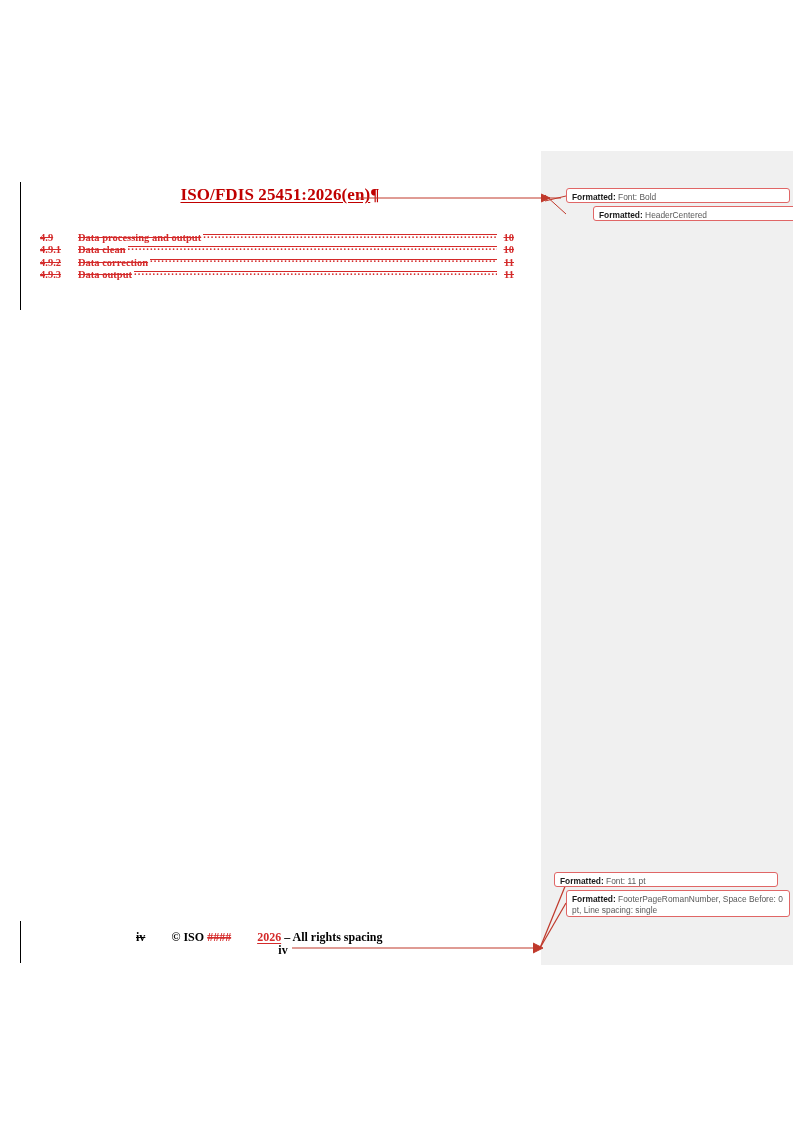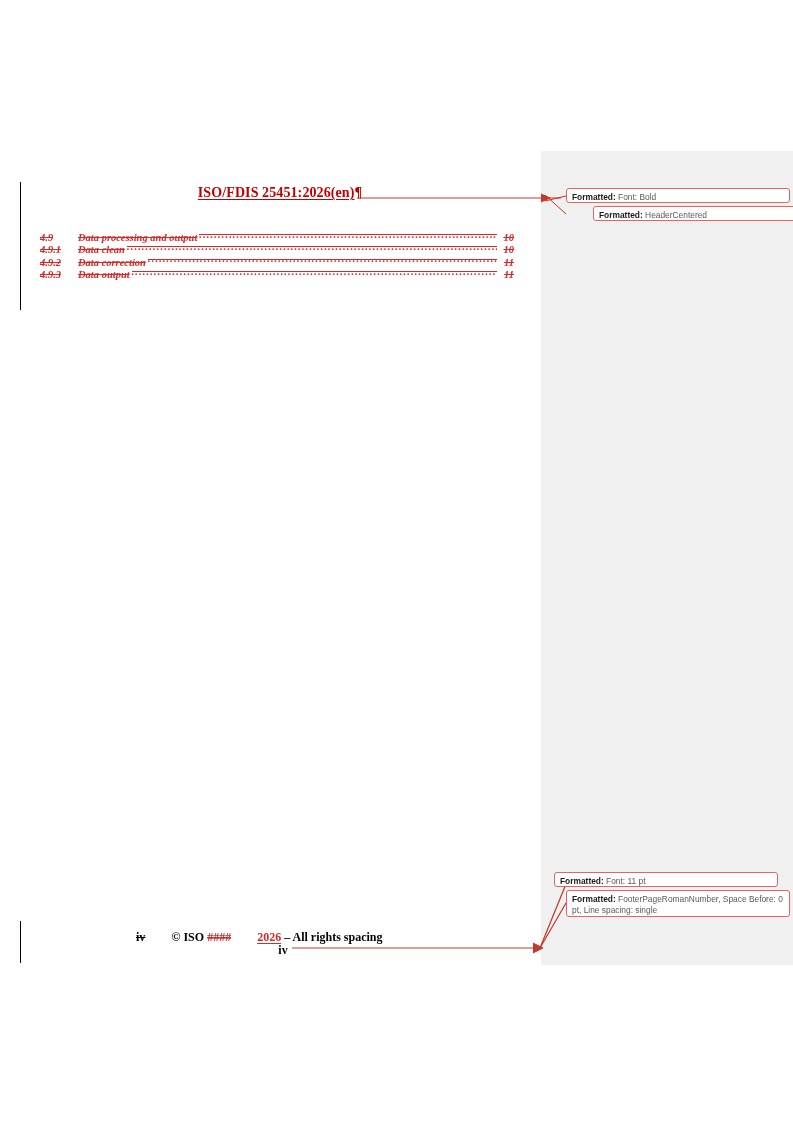--- a/index.html
+++ b/index.html
@@ -43,21 +43,21 @@
   #change-bar-toc  { left: 20px; top: 182px; height: 128px; }
   #change-bar-foot { left: 20px; top: 921px; height: 42px; }
 
   
   .doc-header {
     position: absolute;
     left: 40px;
     top: 185px;
     width: 480px;
     text-align: center;
-    font-size: 14px;
+    font-size: 17px;
     font-weight: bold;
     color: #c00000;
     letter-spacing: 0.1px;
   }
   .doc-header .ins {
     text-decoration: underline;
     text-underline-offset: 2px;
   }
   .anchor-mark {
     color: #c00000;
@@ -74,21 +74,20 @@
   .toc-row {
     display: flex;
     align-items: baseline;
     font-size: 10.5px;
     color: #d42a2a;
     font-weight: bold;
     line-height: 12.4px;
     height: 12.4px;
     position: relative;
     white-space: nowrap;
-    font-style: italic;
   }
   .toc-row.spaced { margin-top: 7px; }
   .toc-num {
     width: 38px;
     flex: 0 0 38px;
     text-decoration: line-through;
     text-decoration-color: #d42a2a;
   }
   .toc-title {
     text-decoration: line-through;

